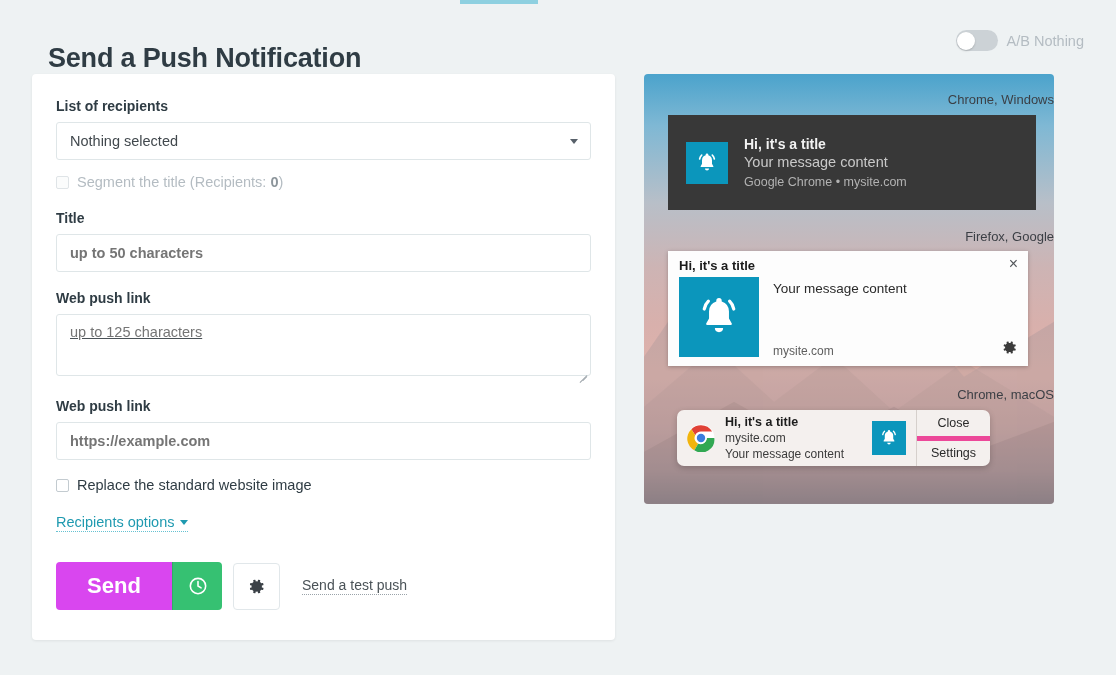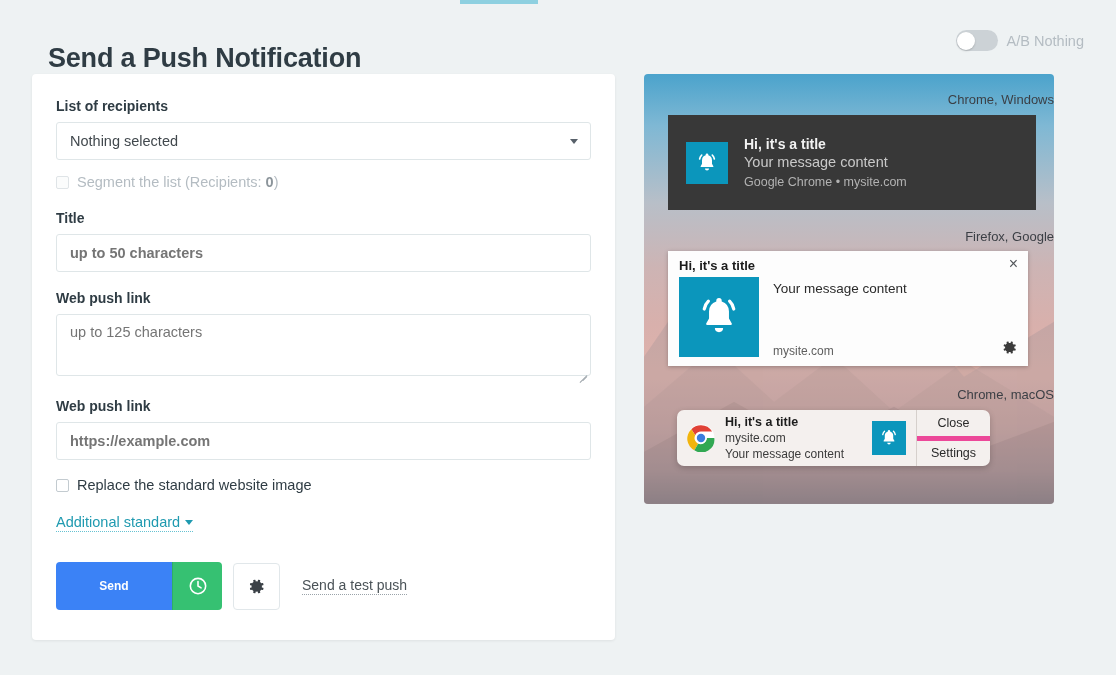--- a/index.html
+++ b/index.html
@@ -106,20 +106,21 @@
     width: 0; height: 0;
     border-left: 4px solid transparent;
     border-right: 4px solid transparent;
     border-top: 5px solid #58616a;
   }
   .textarea-input {
     height: 62px;
     padding-top: 9px;
     resize: none;
     position: relative;
+    text-decoration: underline;
   }
   .resize-grip {
     position: absolute;
     right: 4px; bottom: 3px;
     width: 11px; height: 11px;
     pointer-events: none;
   }
   .resize-grip i {
     position: absolute;
     right: 0;
@@ -174,23 +175,23 @@
     margin-top: 30px;
   }
   #send-button-group {
     display: flex;
     border-radius: 4px;
     overflow: hidden;
     height: 48px;
     cursor: pointer;
   }
   #send-button {
-    background: #3b82f6;
+    background: #d946ef;
     color: #fff;
-    font-size: 12px;
+    font-size: 22px;
     font-weight: bold;
     width: 116px;
     display: flex; align-items: center; justify-content: center;
     border: none;
     font-family: "Liberation Sans", sans-serif;
     cursor: pointer;
   }
   #schedule-button {
     background: #36c172;
     width: 50px;
@@ -374,21 +375,21 @@
 <div id="form-card">
 
   <label class="field-label">List of recipients</label>
   <div class="select-box">
     <span class="select-value">Nothing selected</span>
     <span class="select-caret"></span>
   </div>
 
   <div class="checkline" style="margin-top:14px;">
     <span class="cbox disabled"></span>
-    <span class="checkline-label disabled"><span>Segment the list (Recipients: </span><b>0</b><span>)</span></span>
+    <span class="checkline-label disabled"><span>Segment the title (Recipients: </span><b>0</b><span>)</span></span>
   </div>
 
   <label class="field-label" style="margin-top:20px;">Title</label>
   <input class="text-input" type="text" placeholder="up to 50 characters" style="">
 
   <label class="field-label" style="margin-top:18px;">Web push link</label>
   <div style="position:relative;">
     <textarea class="textarea-input" placeholder="up to 125 characters" style=""></textarea>
     <span class="resize-grip">
       <i style="width:10px; top:9px;"></i>
@@ -399,21 +400,21 @@
   <label class="field-label" style="margin-top:18px;">Web push link</label>
   <input class="text-input" type="text" placeholder="https://example.com" style="">
 
   <div class="checkline" style="margin-top:17px;">
     <span class="cbox"></span>
     <span class="checkline-label">Replace the standard website image</span>
   </div>
 
   <div style="margin-top:20px;">
     <a id="additional-options">
-      <span>Additional standard</span>
+      <span>Recipients options</span>
       <span class="caret"></span>
     </a>
   </div>
 
   <div id="action-row">
     <div id="send-button-group">
       <button id="send-button">Send</button>
       <button id="schedule-button">
         <svg width="20" height="20" viewBox="0 0 24 24">
           <circle cx="12" cy="12" r="9.2" fill="none" stroke="#ffffff" stroke-width="1.9"></circle>

